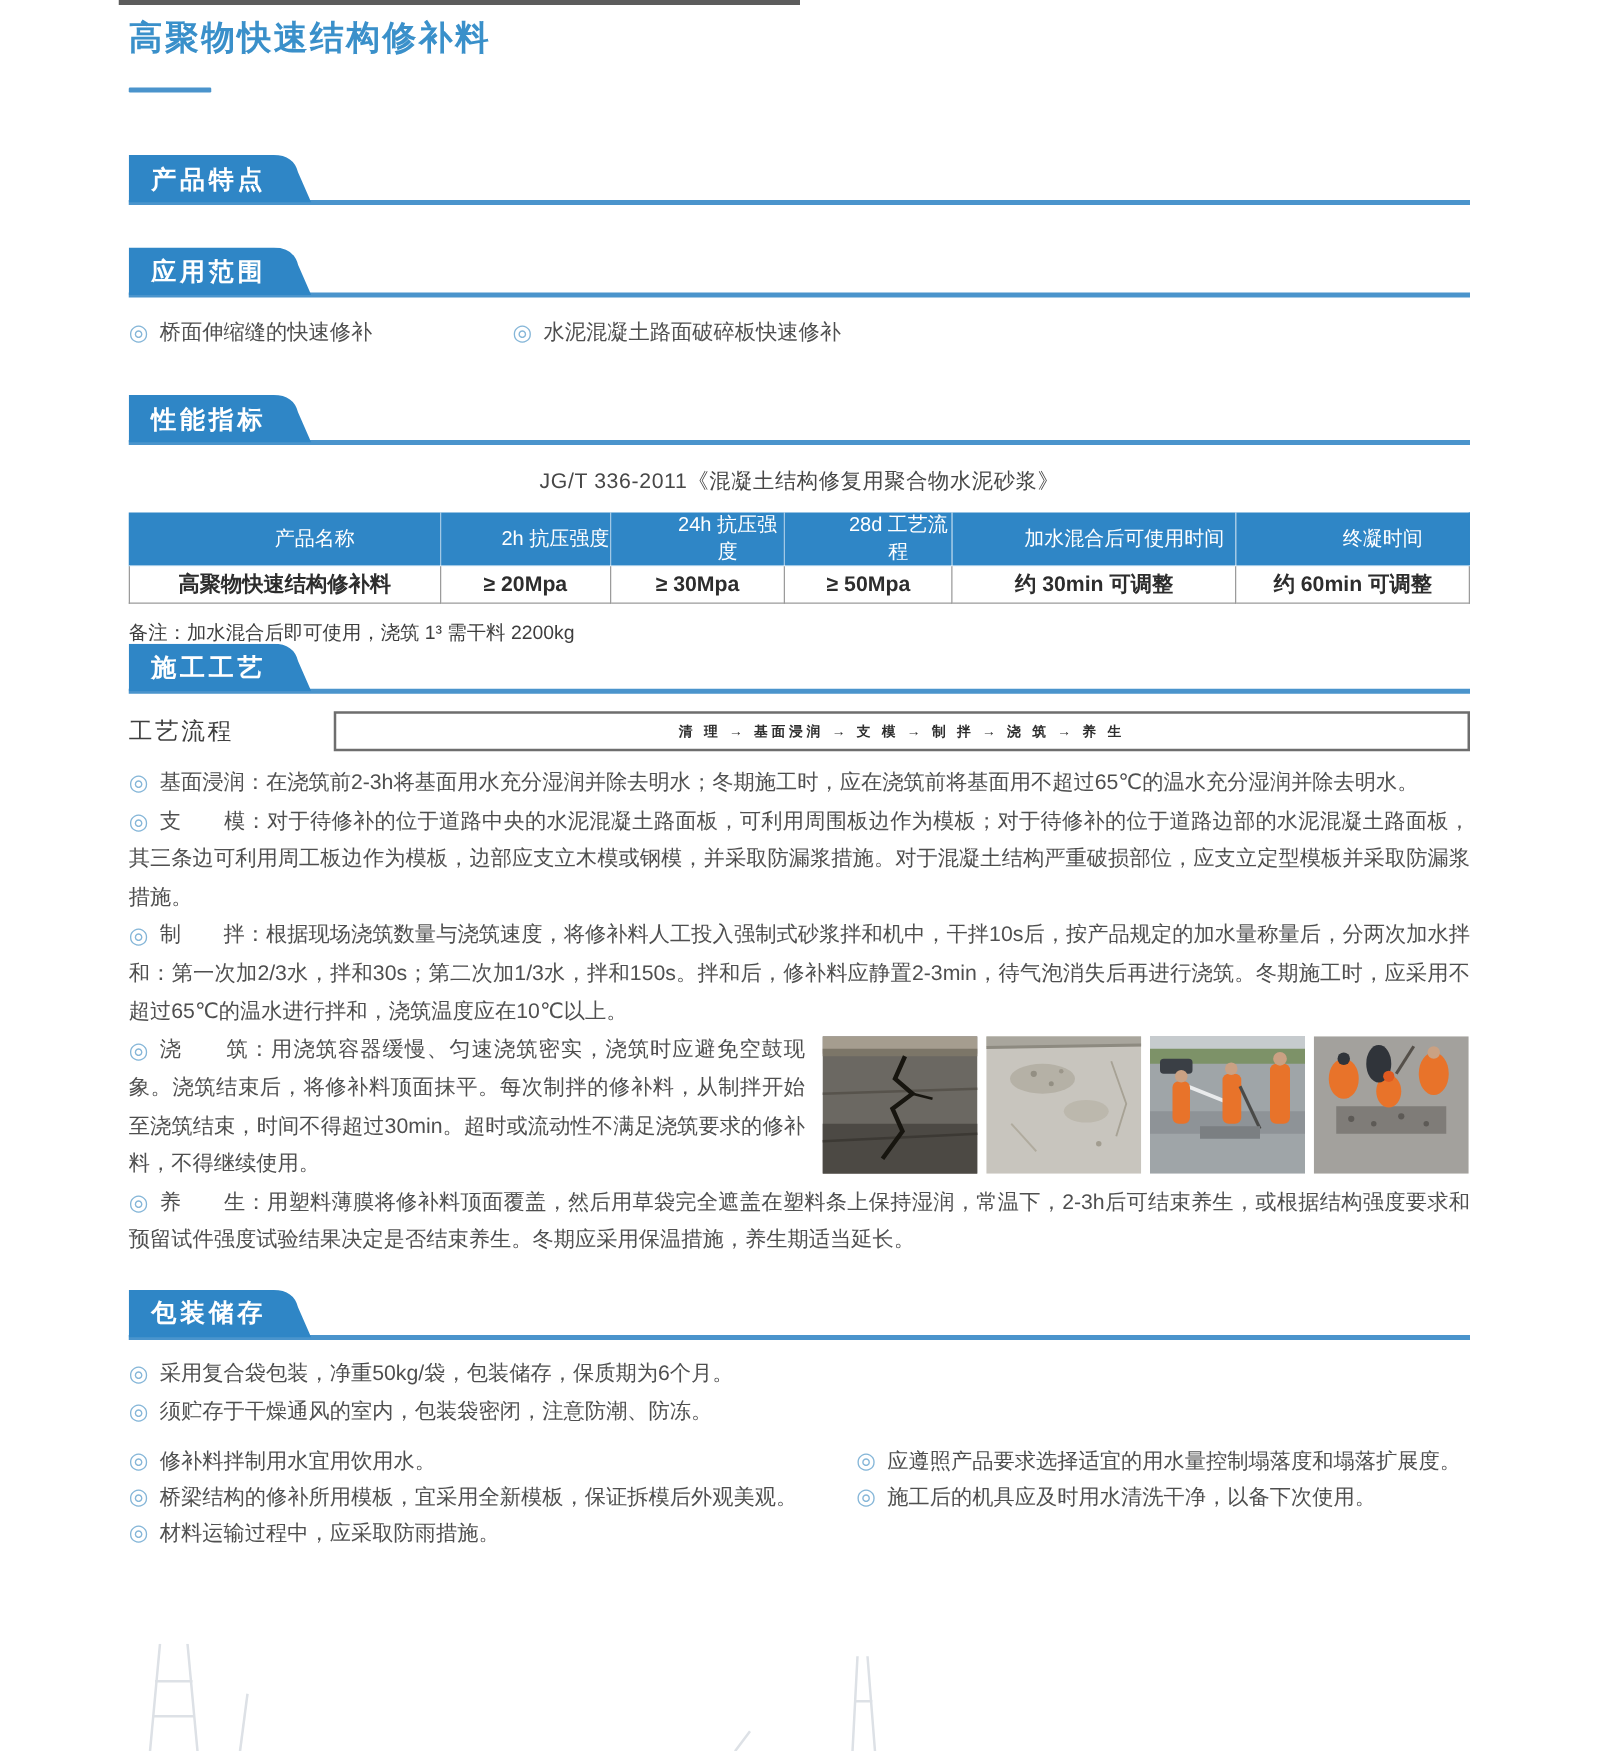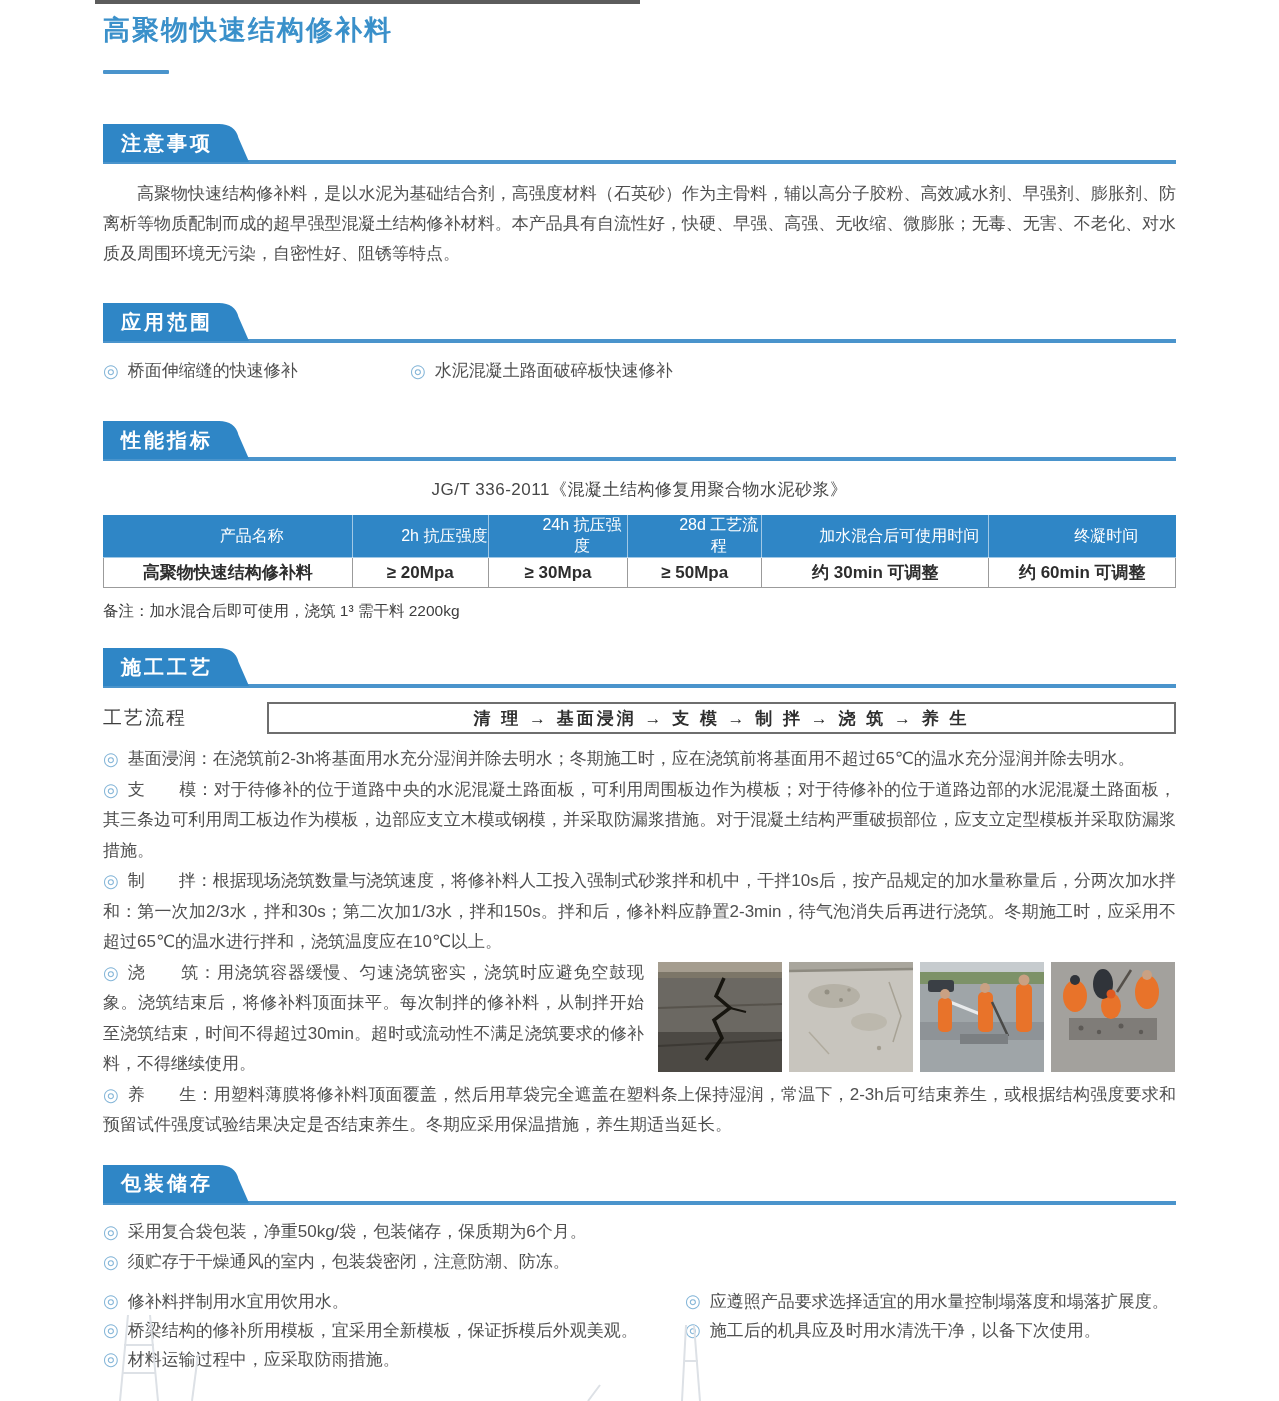--- a/index.html
+++ b/index.html
@@ -30,21 +30,21 @@
     width:128px;height:38px;color:#fff;font-size:20px;font-weight:700;letter-spacing:3px;
   }
 
   .body-para{font-size:17px;line-height:30px;text-align:justify;color:var(--text-gray);}
   .indent{text-indent:2em;}
 
   .mt-features{margin-top:52px;}
   .mt-para{margin-top:15px;}
   .mt-apps{margin-top:36px;}
   .mt-perf{margin-top:38px;}
-  .mt-proc{margin-top:28px;}
+  .mt-proc{}
   .mt-pack{margin-top:26px;}
   .mt-note2{margin-top:38px;}
 
   .bullet{color:var(--bullet-blue);font-size:18px;margin-right:9px;flex:none;line-height:inherit;}
   .app-list{display:flex;margin-top:14px;font-size:17px;line-height:28px;}
   .app-item{display:flex;align-items:flex-start;}
   .app-item.first{width:307px;}
 
   .std-caption{margin-top:17px;text-align:center;font-size:17px;color:#474747;letter-spacing:.5px;}
   table.perf{width:100%;border-collapse:collapse;margin-top:14px;table-layout:fixed;}
@@ -59,21 +59,21 @@
     text-align:center;border:1px solid #9b9b9b;border-top:none;
   }
   .col1{width:23.2%;}.col2{width:12.7%;}.col3{width:13%;}.col4{width:12.5%;}.col5{width:21.2%;}.col6{width:17.4%;}
   .table-note{margin-top:13px;font-size:15.5px;color:#3d3d3d;}
 
   .flow-row{display:flex;align-items:center;margin-top:14px;gap:48px;}
   .flow-label{font-size:19px;color:#3f3f3f;letter-spacing:2px;flex:none;}
   .flow-box{
     flex:1;margin-left:32px;border:2px solid #6e6e6e;height:32px;
     display:flex;align-items:center;justify-content:center;
-    font-size:17px;font-weight:700;color:#2e2e2e;letter-spacing:3px;
+    font-size:11px;font-weight:700;color:#2e2e2e;letter-spacing:3px;
   }
 
   ul.step-list{list-style:none;margin-top:10px;}
   ul.step-list li{display:flow-root;font-size:17px;line-height:30.5px;text-align:justify;color:var(--text-gray);}
   ul.step-list li .bullet{float:left;}
   .photo-strip{
     float:right;width:518px;height:110px;margin:4px 0 6px 14px;
     display:flex;gap:7px;
   }
   .photo-strip svg{flex:none;display:block;}
@@ -97,24 +97,23 @@
 
   <h1 class="page-title">高聚物快速结构修补料</h1>
   <div class="title-underline"></div>
 
   <section>
     <div class="sec-head mt-features">
       <div class="badge">
         <svg viewBox="0 0 146 38" preserveAspectRatio="none">
             <path d="M0,0 H116 Q132,0 135.5,14 L146,38 H0 Z"></path>
           </svg>
-        <span class="badge-text">注意事项</span>
-      </div>
-    </div>
-    <p class="body-para indent mt-para">高聚物快速结构修补料，是以水泥为基础结合剂，高强度材料（石英砂）作为主骨料，辅以高分子胶粉、高效减水剂、早强剂、膨胀剂、防离析等物质配制而成的超早强型混凝土结构修补材料。本产品具有自流性好，快硬、早强、高强、无收缩、微膨胀；无毒、无害、不老化、对水质及周围环境无污染，自密性好、阻锈等特点。</p>
+        <span class="badge-text">产品特点</span>
+      </div>
+    </div>
   </section>
 
   <section>
     <div class="sec-head mt-apps">
       <div class="badge">
         <svg viewBox="0 0 146 38" preserveAspectRatio="none">
             <path d="M0,0 H116 Q132,0 135.5,14 L146,38 H0 Z"></path>
           </svg>
         <span class="badge-text">应用范围</span>
       </div>

